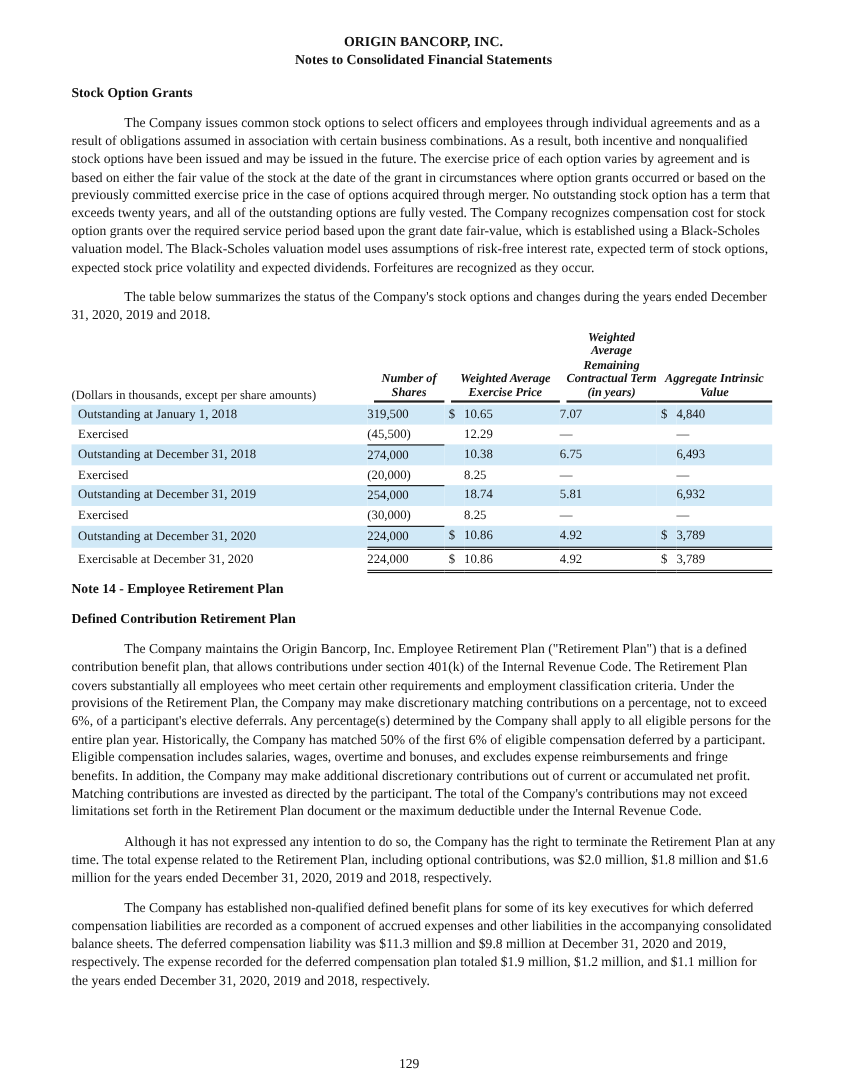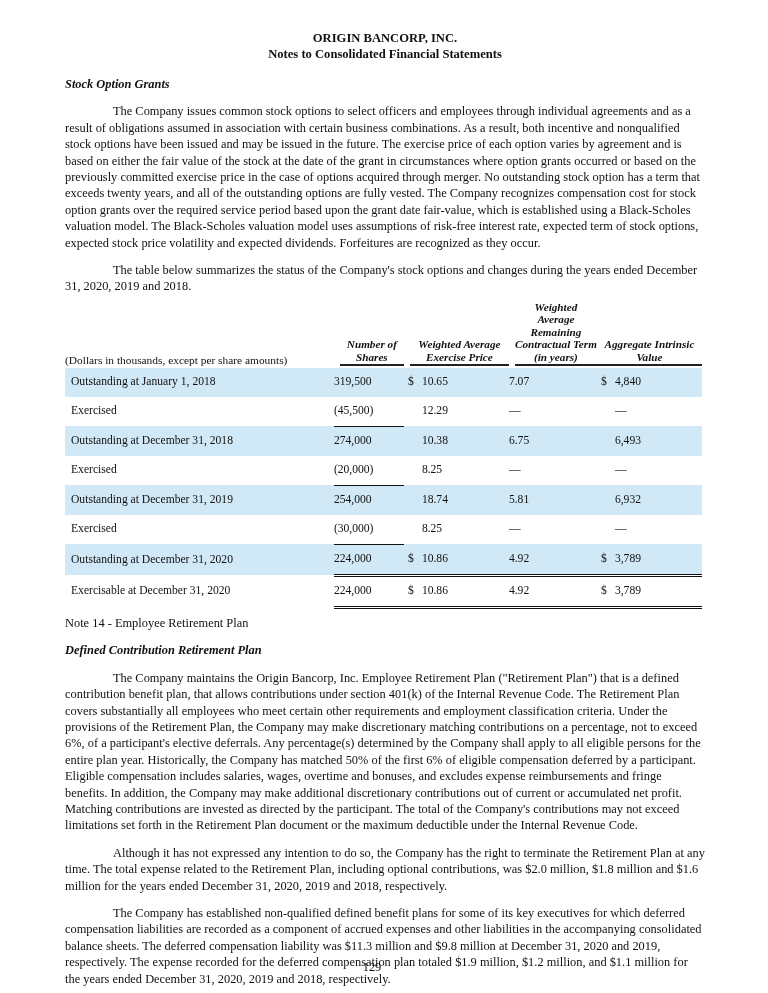--- a/index.html
+++ b/index.html
@@ -1,28 +1,28 @@
 <!DOCTYPE html>
 <html><head>
 <meta charset="utf-8">
 <style>
   html, body { margin:0; padding:0; background:#fff; }
   body { width:768px; height:993px; position:relative; font-family:"Liberation Serif", serif; color:#111; font-size:12.4px; line-height:16.4px; }
   .page { position:absolute; left:65px; top:30px; width:640px; }
   .hdr { text-align:center; font-weight:bold; font-size:12.6px; line-height:16px; }
-  .sub { font-weight:bold; font-style:italic; margin-top:12px; }
-  .sec { font-weight:normal; margin-top:0; }
+  .sub { font-weight:bold; margin-top:12px; }
+  .sec { font-weight:bold; margin-top:0; }
   p { margin:0; text-align:left; }
   p.ind { text-indent:48px; }
   .gap { height:11px; }
   table { border-collapse:collapse; width:637px; margin-top:6px; font-size:11.6px; }
   th { font-weight:bold; text-align:center; vertical-align:bottom; font-size:11.2px; line-height:12.4px; padding:0 0 2px 0; }
   th.lab { text-align:left; font-weight:normal; font-size:11.4px; }
   th.col span { display:block; border-bottom:2px solid #222; padding-bottom:1px;font-style:italic; }
-  td { height:29px; padding:0; white-space:nowrap; }
+  td { height:18px; padding:0; white-space:nowrap; }
   tr.sh td { background:#d1e9f7; }
   td.lab { padding-left:6px; }
   td.num { text-align:left; }
   td.cur { text-align:left; padding-left:4px; width:14px; }
   .ul { border-bottom:1px solid #111; }
   .dbl { border-bottom:3px double #111; }
   .c1 { width:70px; } .c2 { width:90px; } .c3 { width:88px; } .c4 { width:90px; }
 </style>
 </head>
 <body>

